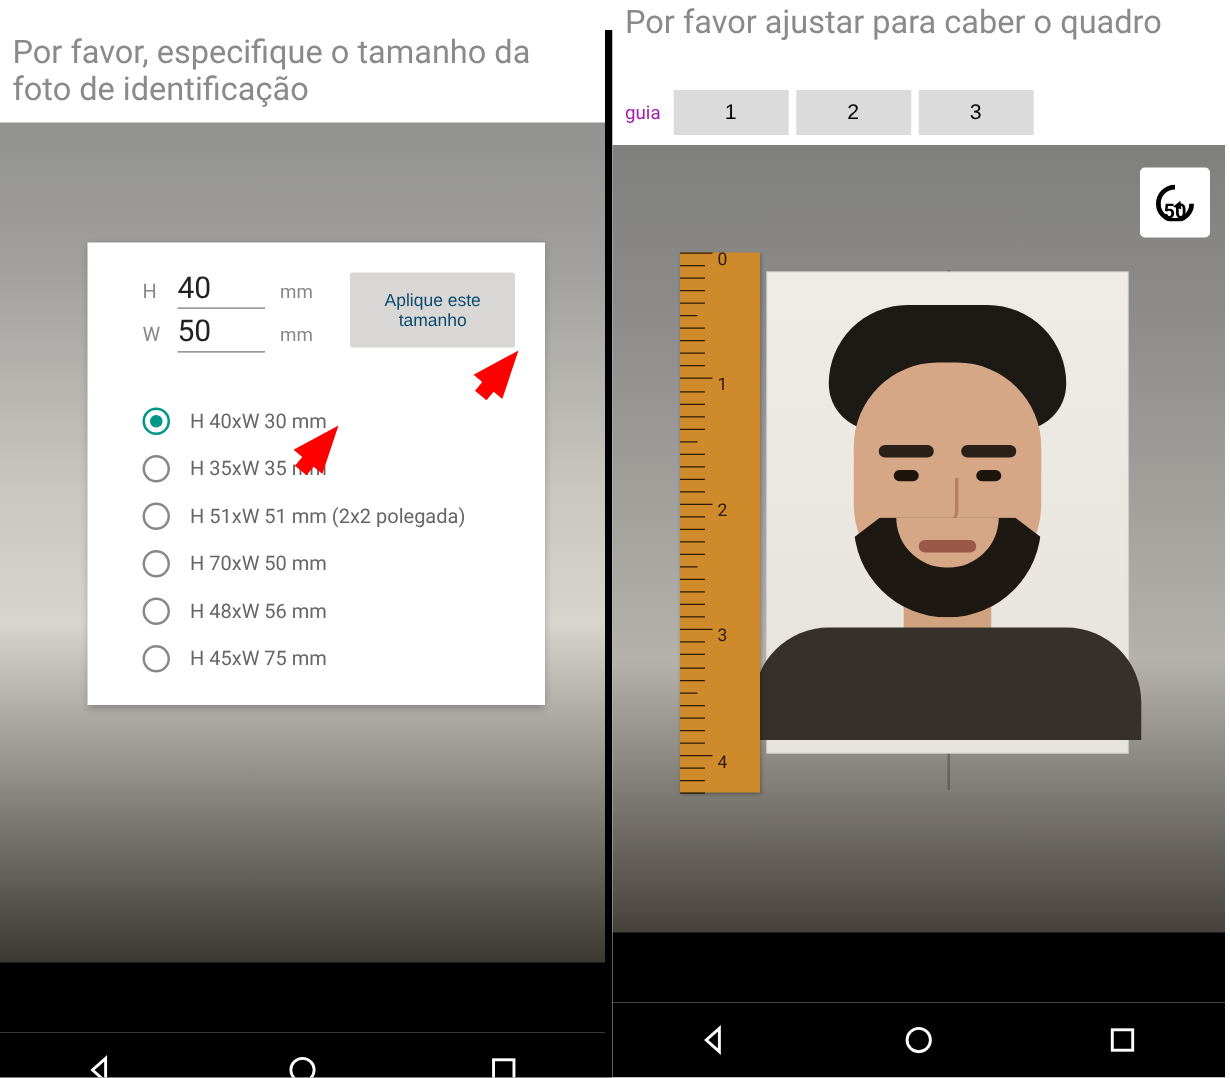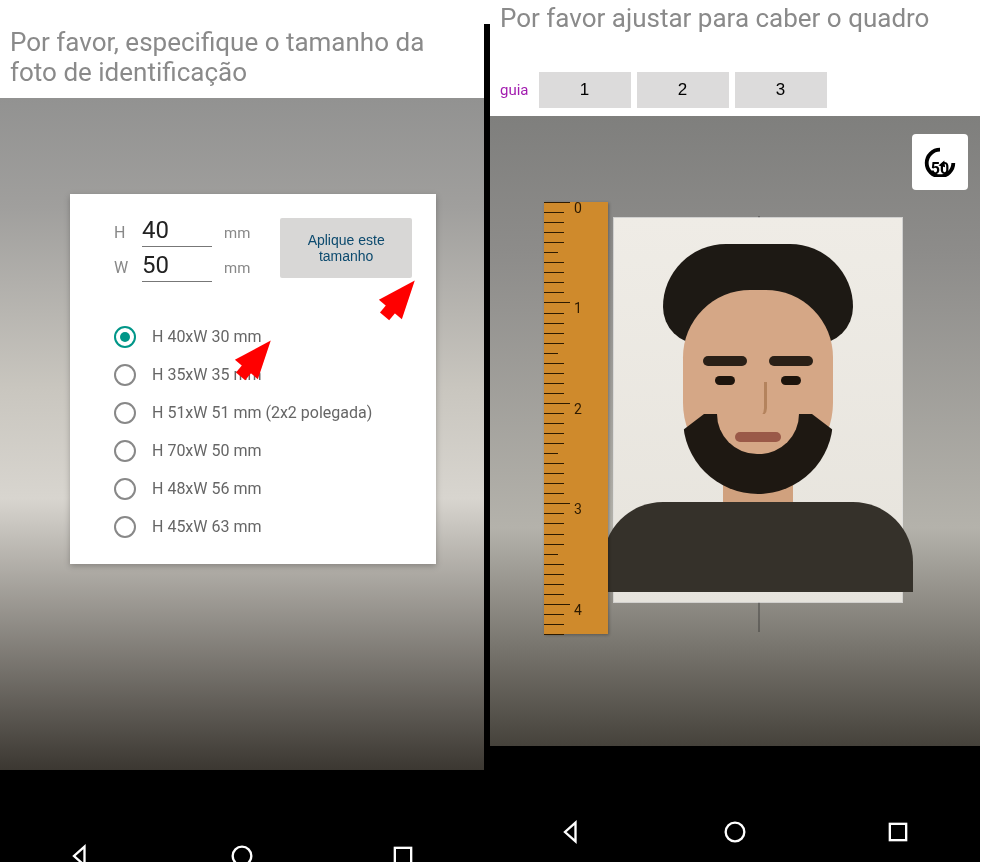--- a/index.html
+++ b/index.html
@@ -176,21 +176,21 @@
           <div class="radio-item">
             <span class="radio"></span>
             <span class="radio-label">H 70xW 50 mm</span>
           </div>
           <div class="radio-item">
             <span class="radio"></span>
             <span class="radio-label">H 48xW 56 mm</span>
           </div>
           <div class="radio-item">
             <span class="radio"></span>
-            <span class="radio-label">H 45xW 63 mm</span>
+            <span class="radio-label">H 45xW 75 mm</span>
           </div>
         </div>
     </div>
     <div class="arrow tl" style="top:260px; left:256px;"></div>
     <div class="arrow tl" style="top:200px; left:400px;"></div>
     <div class="blackbar" style="position:absolute;bottom:0;left:0;right:0;"></div>
   </div>
   <div class="navbar">
     <svg class="nav-icon" viewBox="0 0 24 24">
         <path d="M15 4 L6 12 L15 20 Z" fill="none" stroke="#fff"></path>

